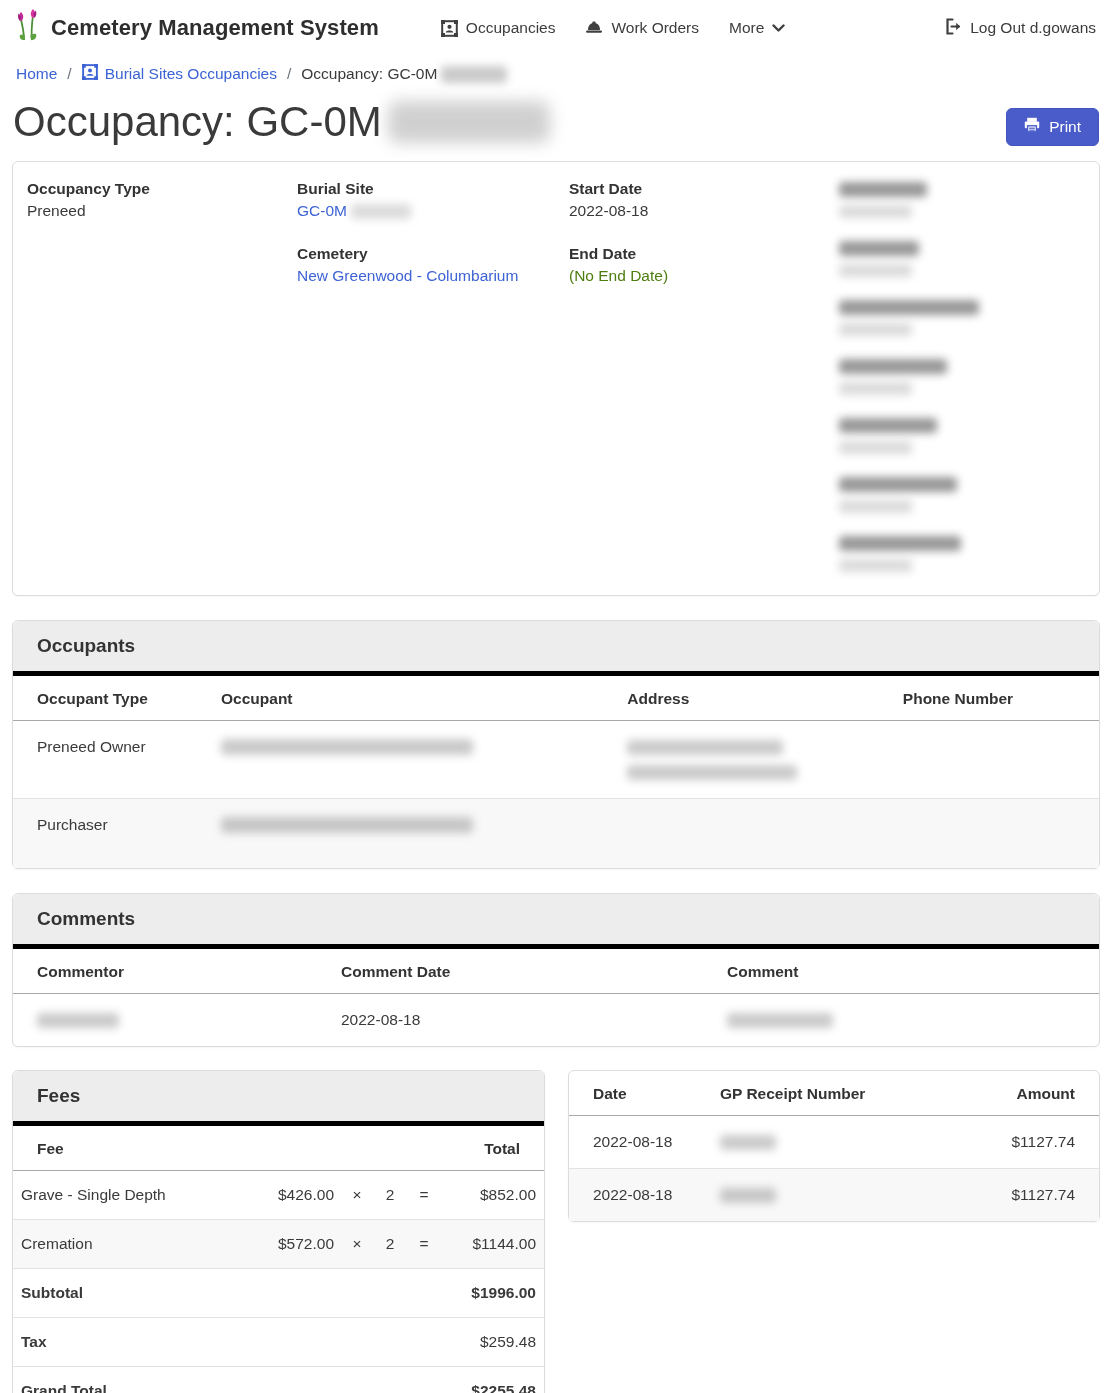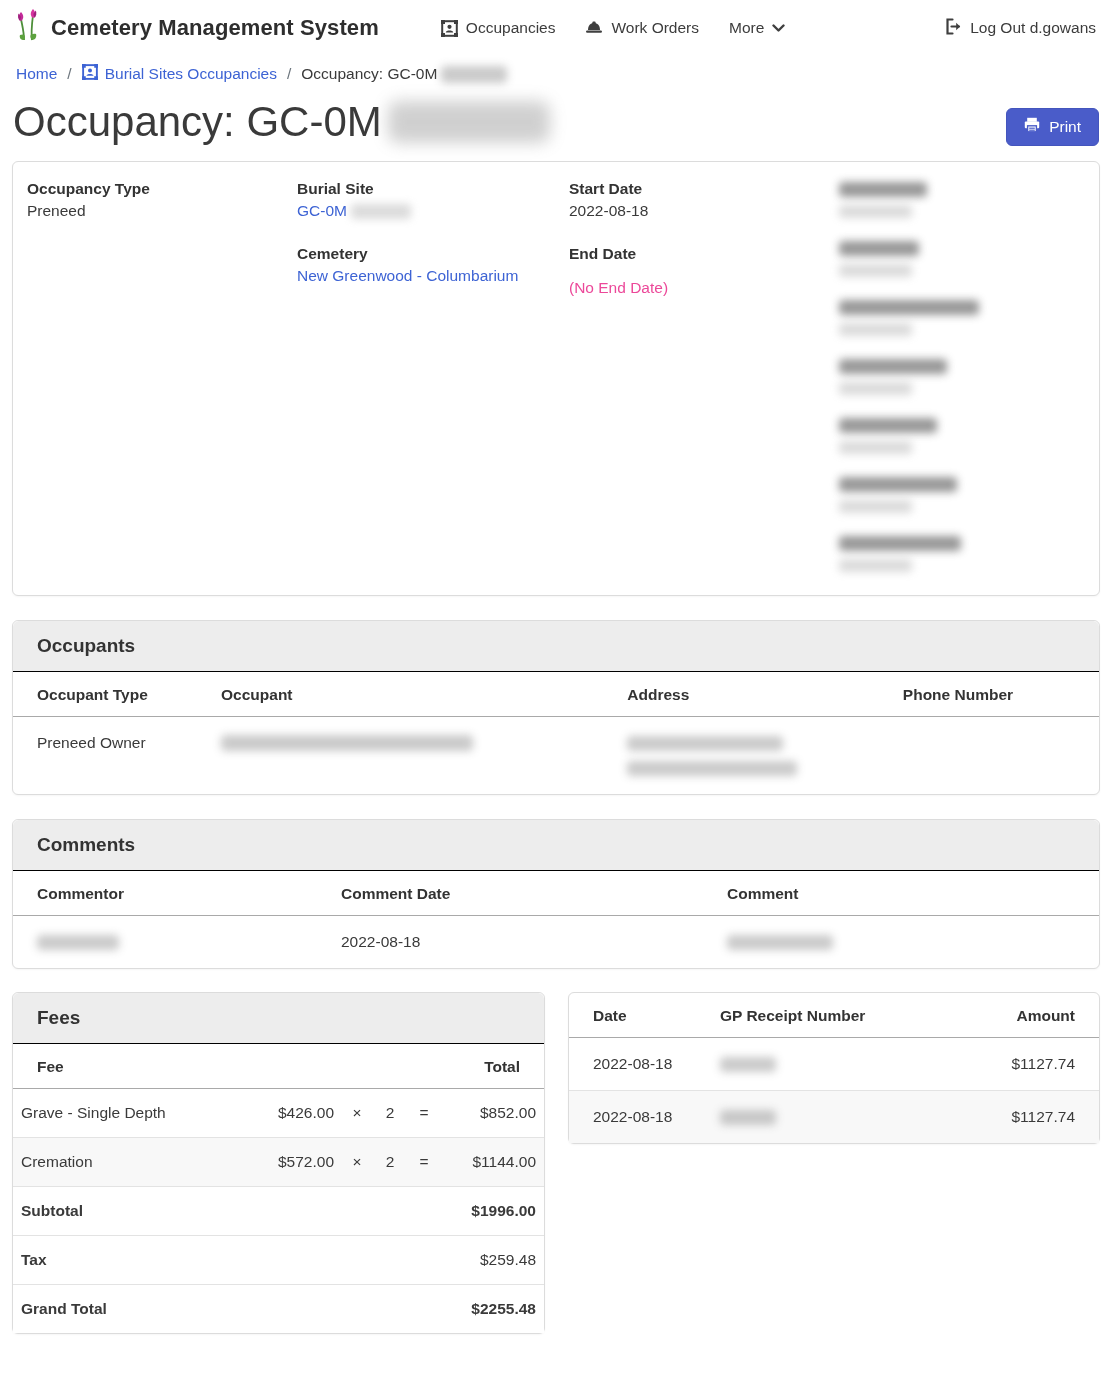--- a/index.html
+++ b/index.html
@@ -23,30 +23,30 @@
   .crumb-current { color:#3a3a3a; display:flex; align-items:center; gap:4px; }
 
   
   .page-header { display:flex; align-items:flex-start; justify-content:space-between; padding:2px 13px 12px 13px; }
   .page-title { font-size:42px; font-weight:500; color:#3a3a3a; display:flex; align-items:center; gap:6px; line-height:1.25; }
   .btn-print { display:flex; align-items:center; gap:9px; background:#4a5cc9; color:#fff; border:1px solid #4455bd;
                border-radius:6px; padding:8px 17px; font-size:15.5px; cursor:pointer; margin-top:12px; font-family:inherit; }
 
   
   .card { margin:0 12px; border:1px solid #dcdcdc; border-radius:6px; background:#fff; box-shadow:0 1px 2px rgba(0,0,0,.04); }
-  .card-band { background:#ededed; border-bottom:1px solid #000000; border-radius:6px 6px 0 0;
+  .card-band { background:#ededed; border-bottom:5px solid #000000; border-radius:6px 6px 0 0;
                padding:14px 24px; font-size:19px; font-weight:700; color:#333; }
 
   
   .details-card { padding:16px 14px 4px 14px; display:grid; grid-template-columns:270px 272px 270px 1fr; }
   .fieldpair { margin-bottom:13px; }
   .field-label { font-weight:700; font-size:15.5px; line-height:22px; color:#333; }
   .field-value { font-size:15.5px; line-height:22px; color:#3a3a3a; }
   .field-value a { color:#3d63d4; text-decoration:none; cursor:pointer; }
-  .muted { color:#ec4899;margin-top:12px; }
+  .muted { color:#4d7c0f; }
 
   
   .redact { display:inline-block; background:#8a8a8a; opacity:.45; filter:blur(4px); border-radius:4px; vertical-align:middle; }
   .redact.dark { background:#5f5f5f; opacity:.65; }
   .redact.light { background:#a5a5a5; opacity:.40; }
   .redact.big { filter:blur(8px); opacity:.40; border-radius:10px; }
 
   
   table { border-collapse:collapse; width:100%; font-size:15.5px; }
   th { text-align:left; font-weight:700; color:#333; padding:14px 8px 12px 8px; border-bottom:1px solid #a9a9a9; }
@@ -262,20 +262,26 @@
     <tbody>
       <tr>
         <td>Preneed Owner</td>
         <td><span class="redact" style="width:252px;height:16px;"></span></td>
         <td>
           <div><span class="redact" style="width:156px;height:15px;"></span></div>
           <div style="margin-top:7px;"><span class="redact" style="width:170px;height:15px;"></span></div>
         </td>
         <td></td>
       </tr>
+      <tr>
+        <td style="padding-bottom:34px;">Purchaser</td>
+        <td><span class="redact" style="width:252px;height:16px;"></span></td>
+        <td></td>
+        <td></td>
+      </tr>
     </tbody>
   </table>
 </div>
 
 <div class="sect-gap"></div>
 
 <div class="card">
   <div class="card-band">Comments</div>
   <table>
     <thead>

